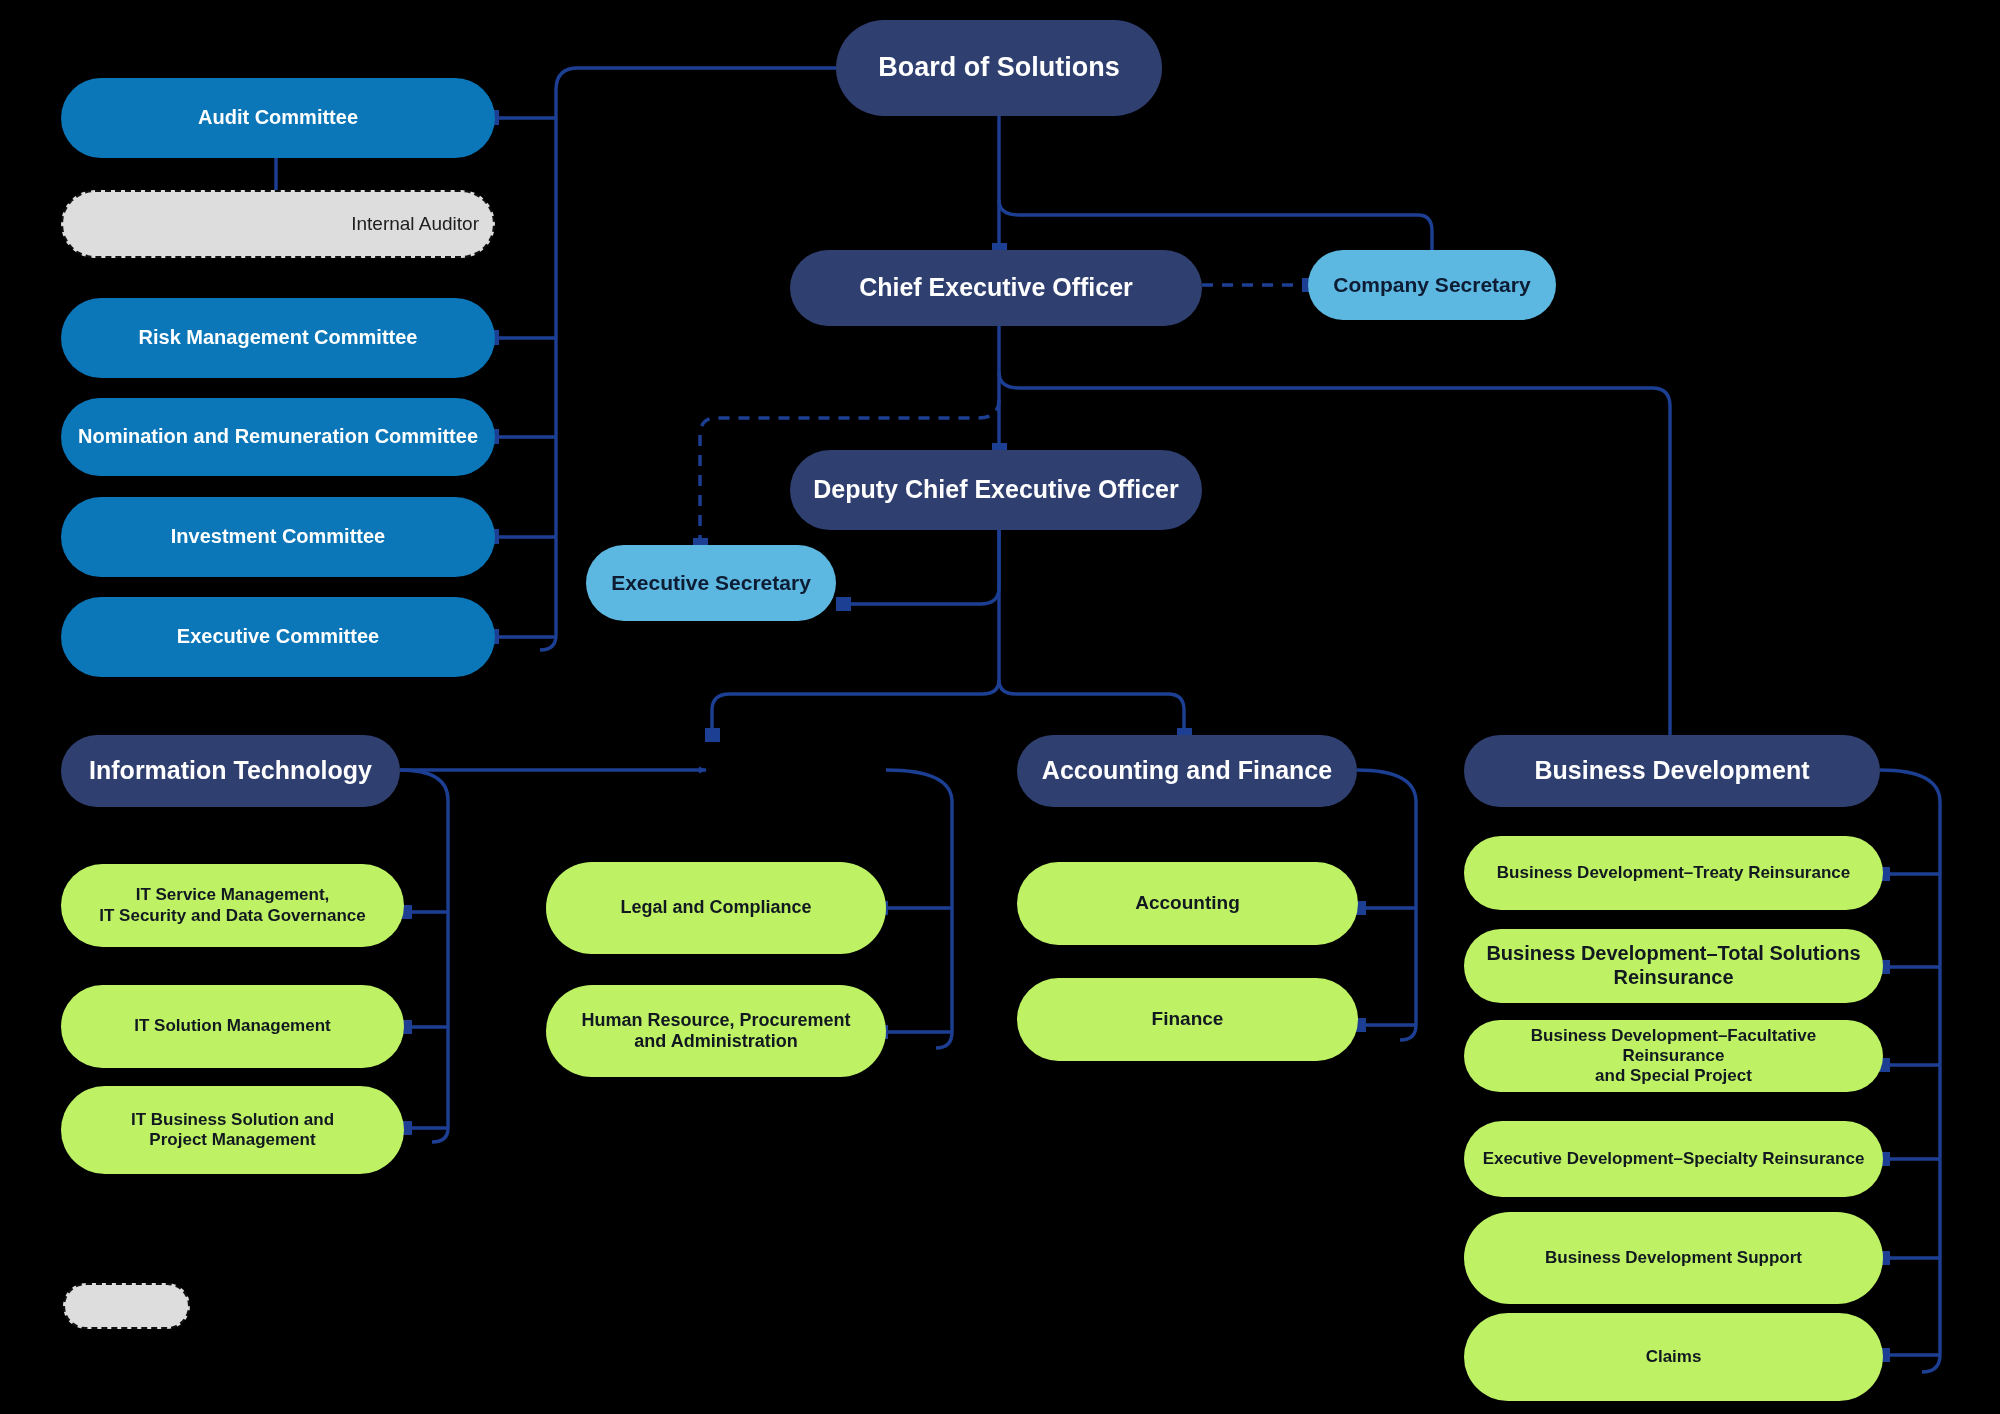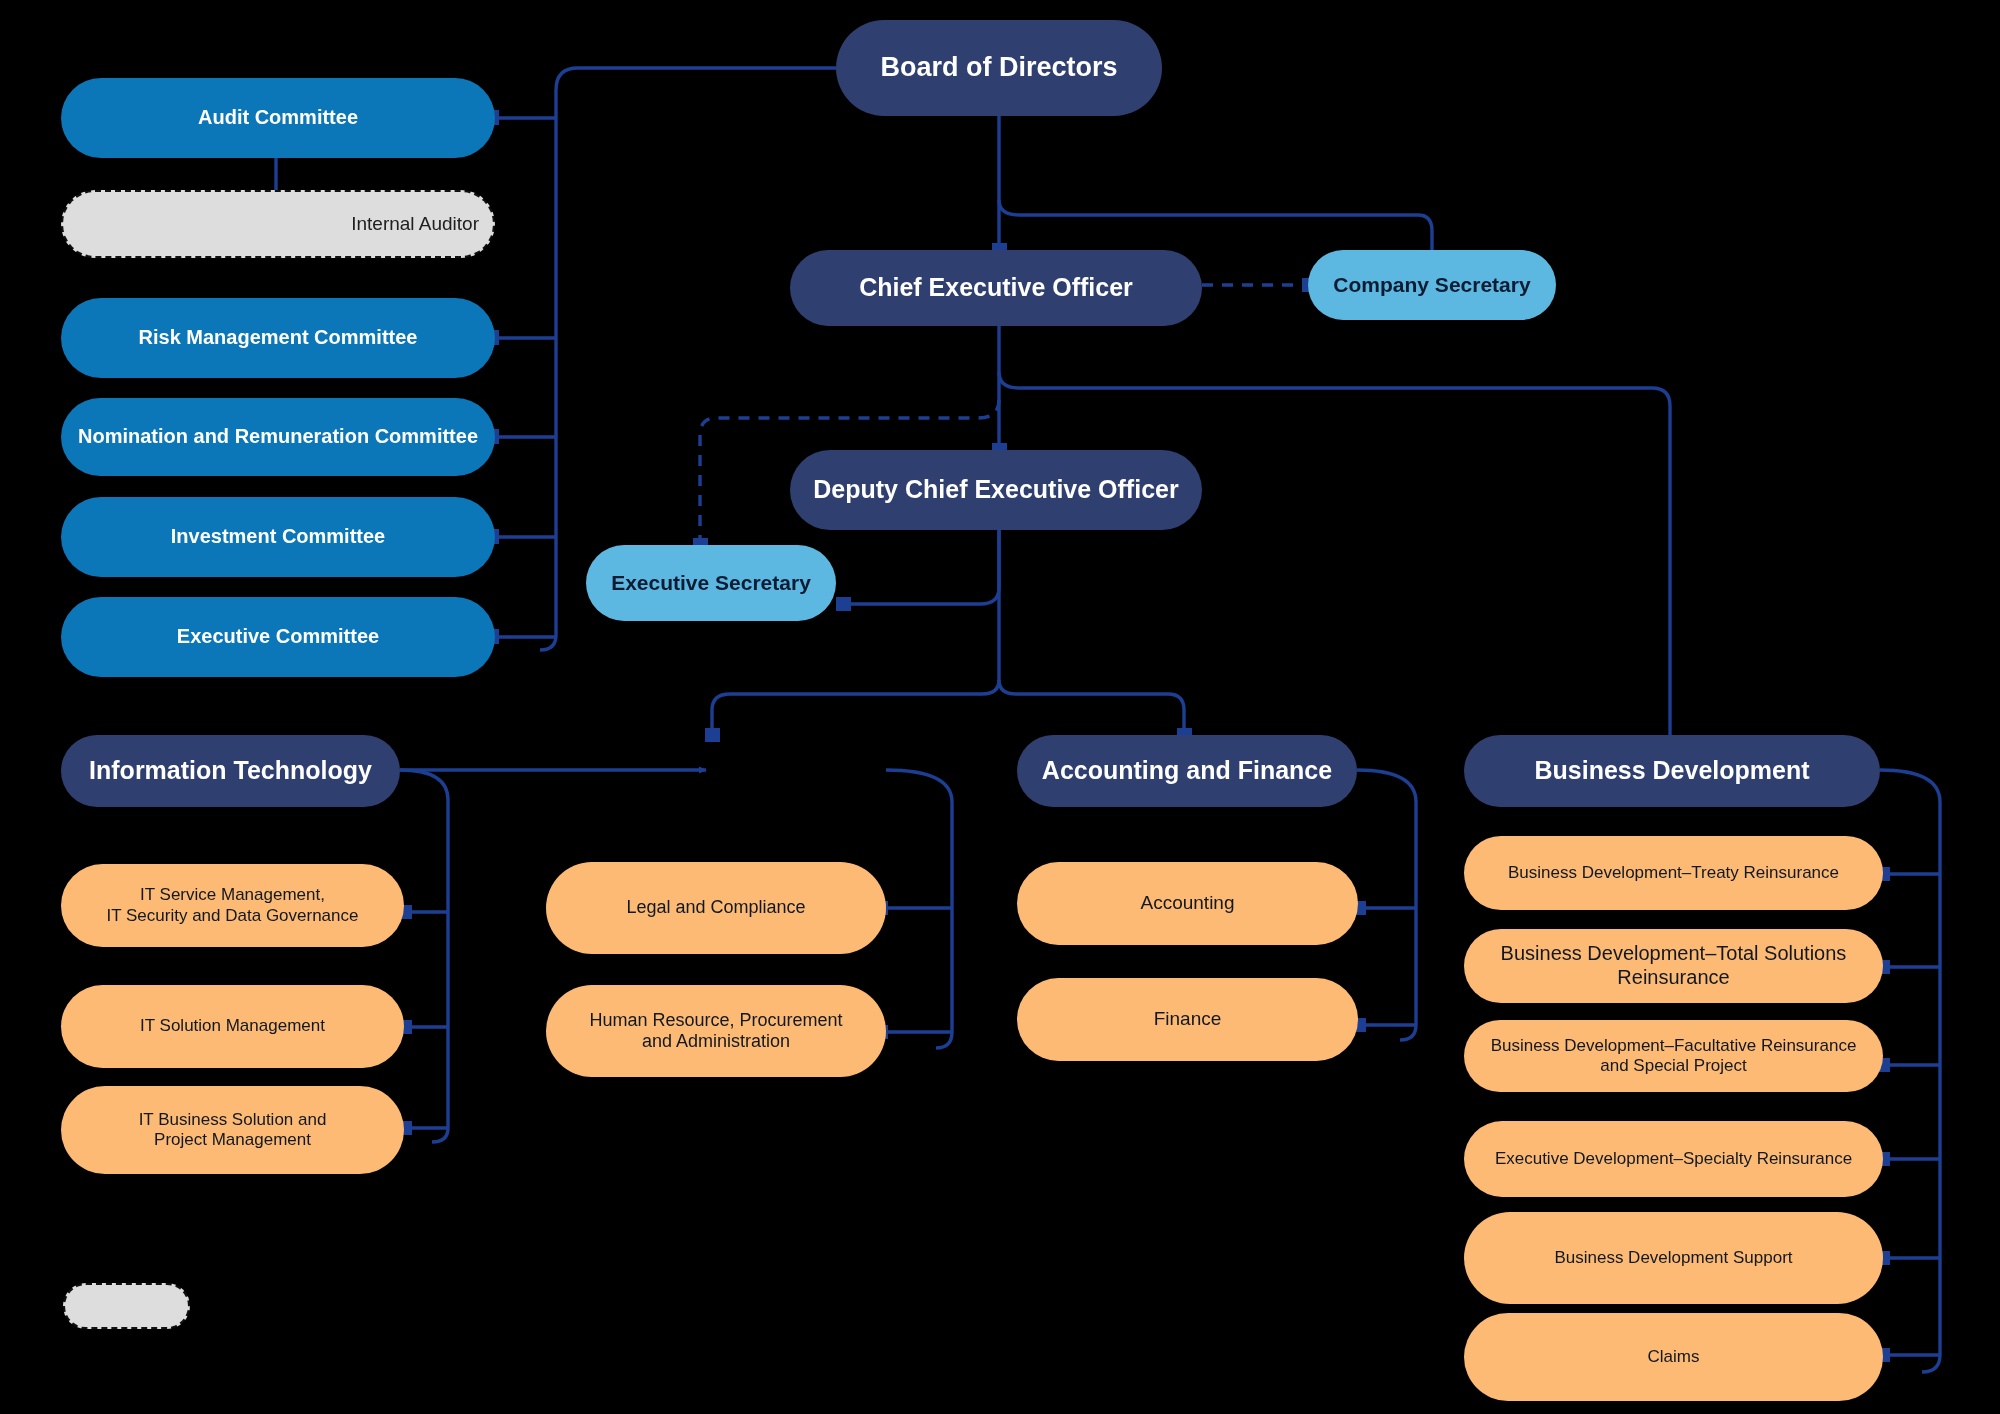--- a/index.html
+++ b/index.html
@@ -24,21 +24,21 @@
   }
   .v-committee{
     background:#0b77b8;color:#ffffff;font-weight:700;
     border-radius:999px;
   }
   .v-mid{
     background:#5cb8e0;color:#0d1b33;font-weight:700;
     border-radius:999px;
   }
   .v-light{
-    background:#fdba74;color:#111820;font-weight:400;
+    background:#bef264;color:#111820;font-weight:700;
     border-radius:999px;
   }
   .v-ghost{
     background:#dddddd;color:#202020;font-weight:400;
     border-radius:999px;border:2px dashed #111111;
   }
   .v-legend{
     background:#dddddd;border-radius:999px;border:2px dashed #111111;
   }
 </style>
@@ -131,21 +131,21 @@
       <rect x="1875" y="867" width="15" height="14"></rect>
       <rect x="1875" y="960" width="15" height="14"></rect>
       <rect x="1875" y="1058" width="15" height="14"></rect>
       <rect x="1875" y="1152" width="15" height="14"></rect>
       <rect x="1875" y="1251" width="15" height="14"></rect>
       <rect x="1875" y="1348" width="15" height="14"></rect>
     </g>
   </svg>
 
   <div class="node v-dark" style="left:836px;top:20px;width:326px;height:96px;font-size:27px;">
-    <span>Board of Directors</span>
+    <span>Board of Solutions</span>
   </div>
 
   <div class="node v-dark" style="left:790px;top:250px;width:412px;height:76px;font-size:25px;">
     <span>Chief Executive Officer</span>
   </div>
 
   <div class="node v-mid" style="left:1308px;top:250px;width:248px;height:70px;font-size:21px;">
     <span>Company Secretary</span>
   </div>
 

